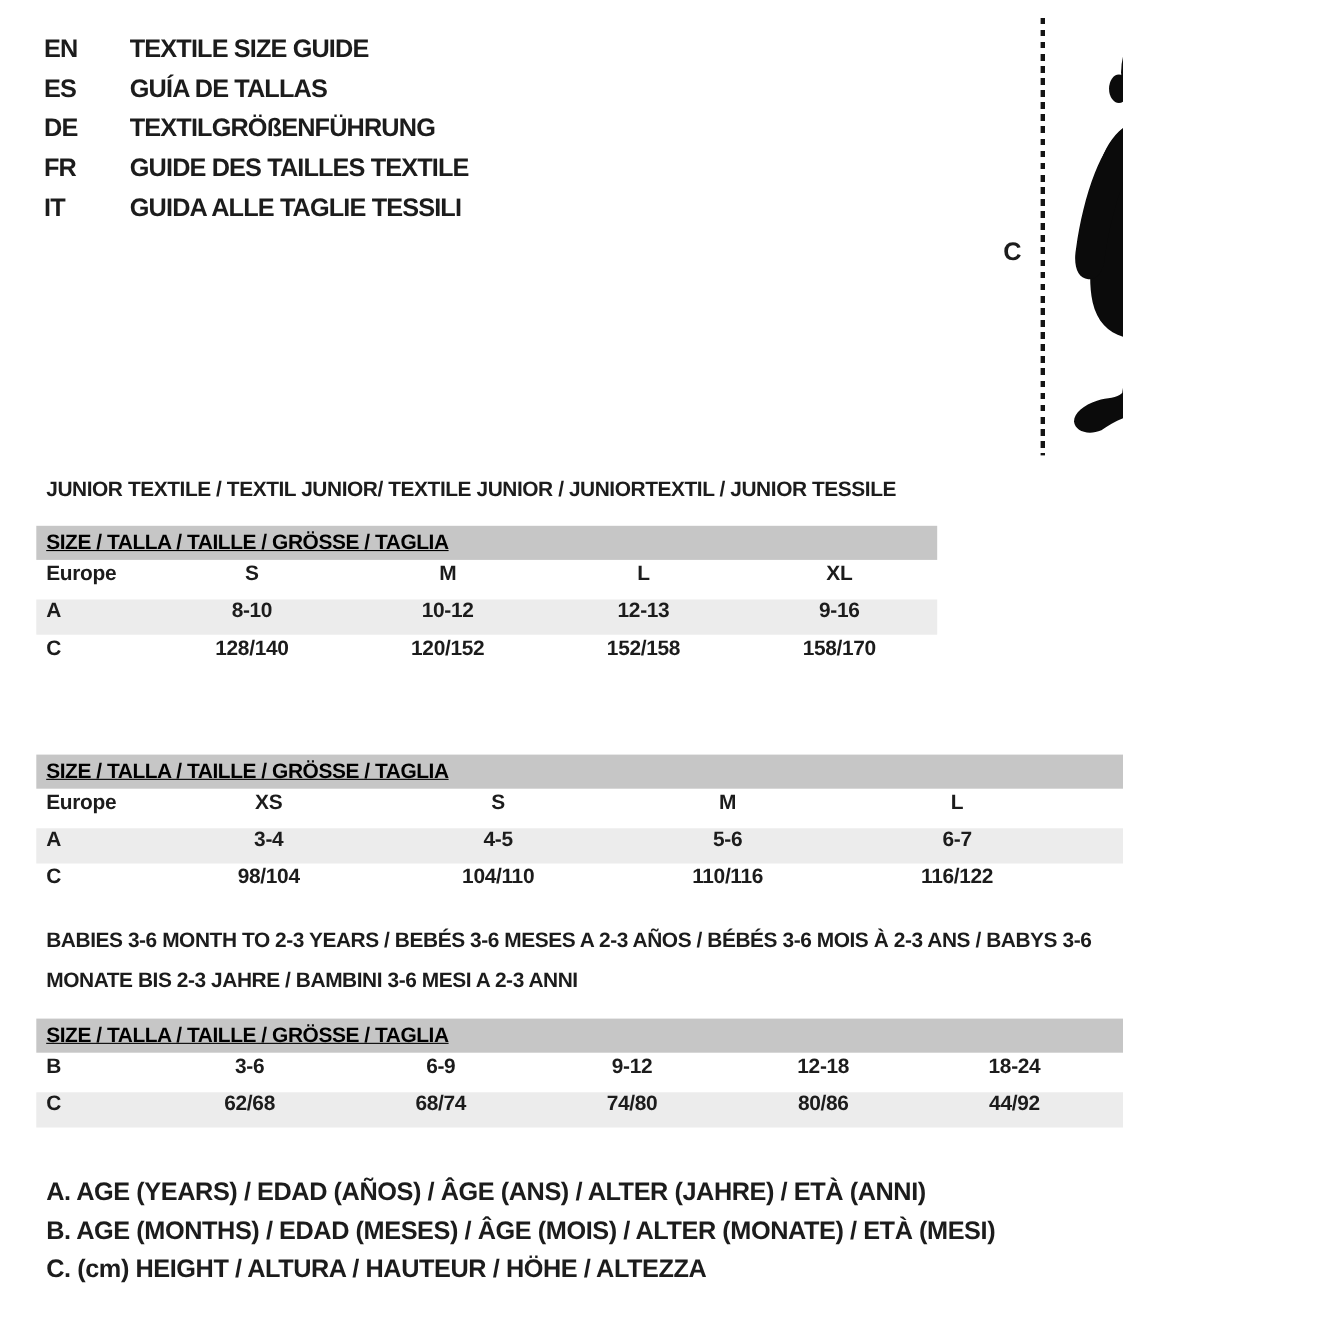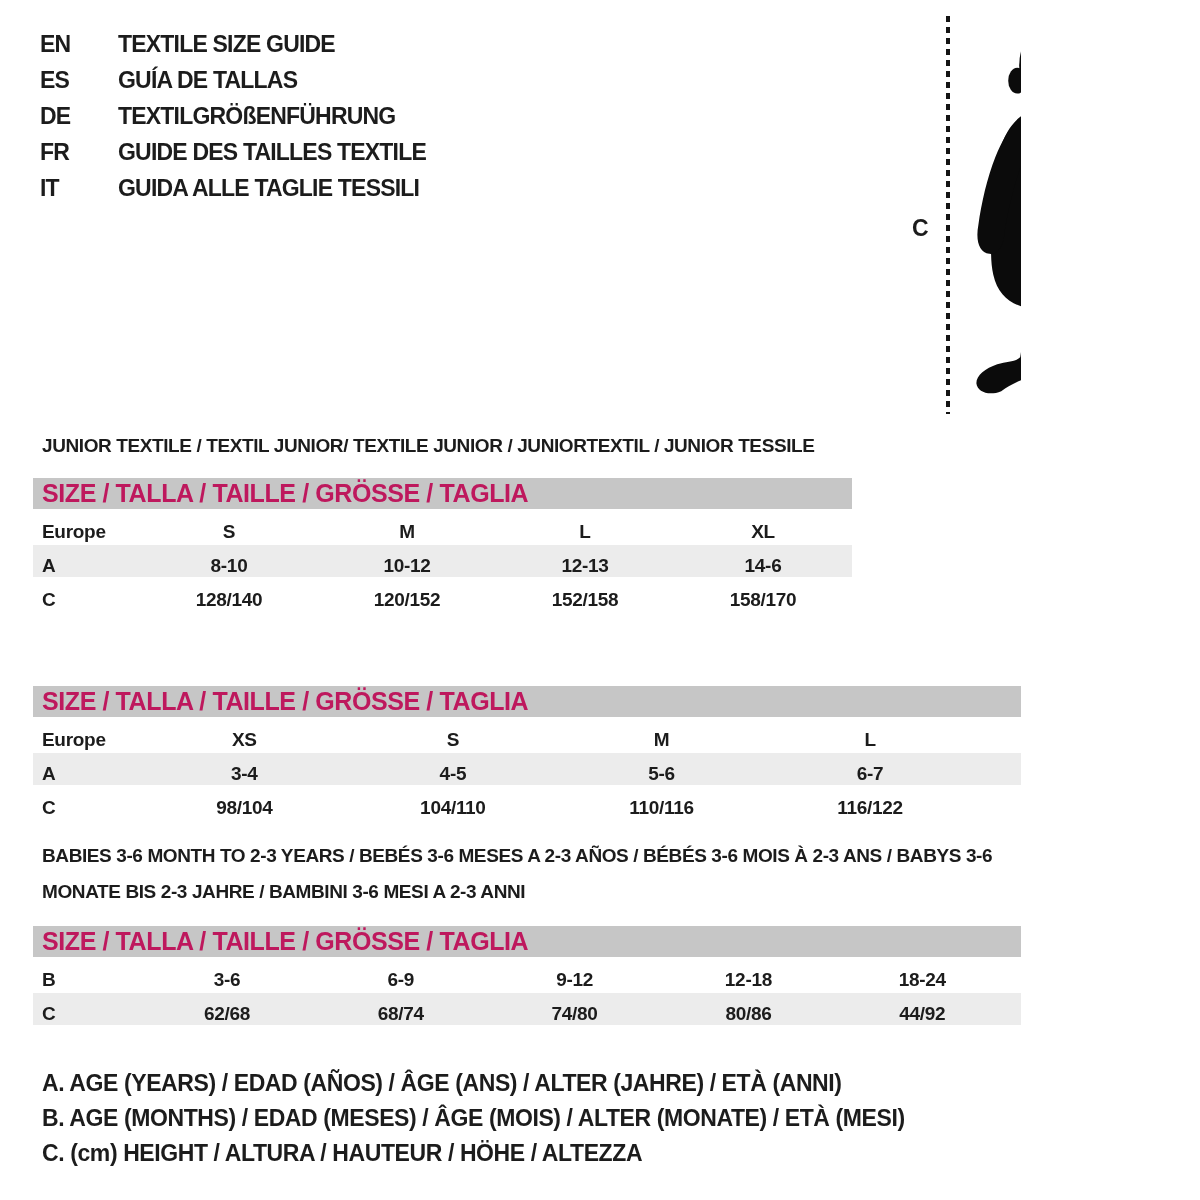--- a/index.html
+++ b/index.html
@@ -22,25 +22,25 @@
     position:absolute;left:946px;top:16px;width:4px;height:398px;
     background:repeating-linear-gradient(to bottom,#141414 0 6px,transparent 6px 11px);
   }
   .measure-label{position:absolute;left:912px;top:215px;font-size:23px;}
   
   .section-title{position:absolute;left:42px;font-size:19px;letter-spacing:-0.4px;line-height:36px;}
   .sub{font-size:13px;vertical-align:-4px;}
   
   .size-table{position:absolute;left:33px;}
   .header-bar{
-    height:31px;line-height:31px;background:#c6c6c6;color:#be185d;
-    padding-left:9px;font-size:25px;letter-spacing:-0.4px;
-    box-sizing:border-box;margin-bottom:2px;
+    height:31px;line-height:31px;background:#c6c6c6;color:#000000;
+    padding-left:9px;font-size:19px;letter-spacing:-0.4px;
+    box-sizing:border-box;margin-bottom:2px;text-decoration:underline;
   }
-  .trow{display:flex;height:32px;align-items:flex-end;margin-bottom:2px;font-size:19px;letter-spacing:-0.3px;}
+  .trow{display:flex;height:32px;align-items:flex-start;margin-bottom:2px;font-size:19px;letter-spacing:-0.3px;}
   .trow.shaded{background:#ececec;}
   .tlabel{flex:0 0 98px;padding-left:9px;}
   .tcell{flex:1;text-align:center;}
   
   .legend{position:absolute;left:42px;top:1066px;font-size:23px;letter-spacing:-0.4px;line-height:35px;}
 </style>
 </head>
 <body>
 
 <div id="page">
@@ -99,21 +99,21 @@
       <span class="tcell">S</span>
       <span class="tcell">M</span>
       <span class="tcell">L</span>
       <span class="tcell">XL</span>
     </div>
     <div class="trow shaded">
       <span class="tlabel">A</span>
       <span class="tcell">8-10</span>
       <span class="tcell">10-12</span>
       <span class="tcell">12-13</span>
-      <span class="tcell">14-6</span>
+      <span class="tcell">9-16</span>
     </div>
     <div class="trow">
       <span class="tlabel">C</span>
       <span class="tcell">128/140</span>
       <span class="tcell">120/152</span>
       <span class="tcell">152/158</span>
       <span class="tcell">158/170</span>
     </div>
   </div>
 

